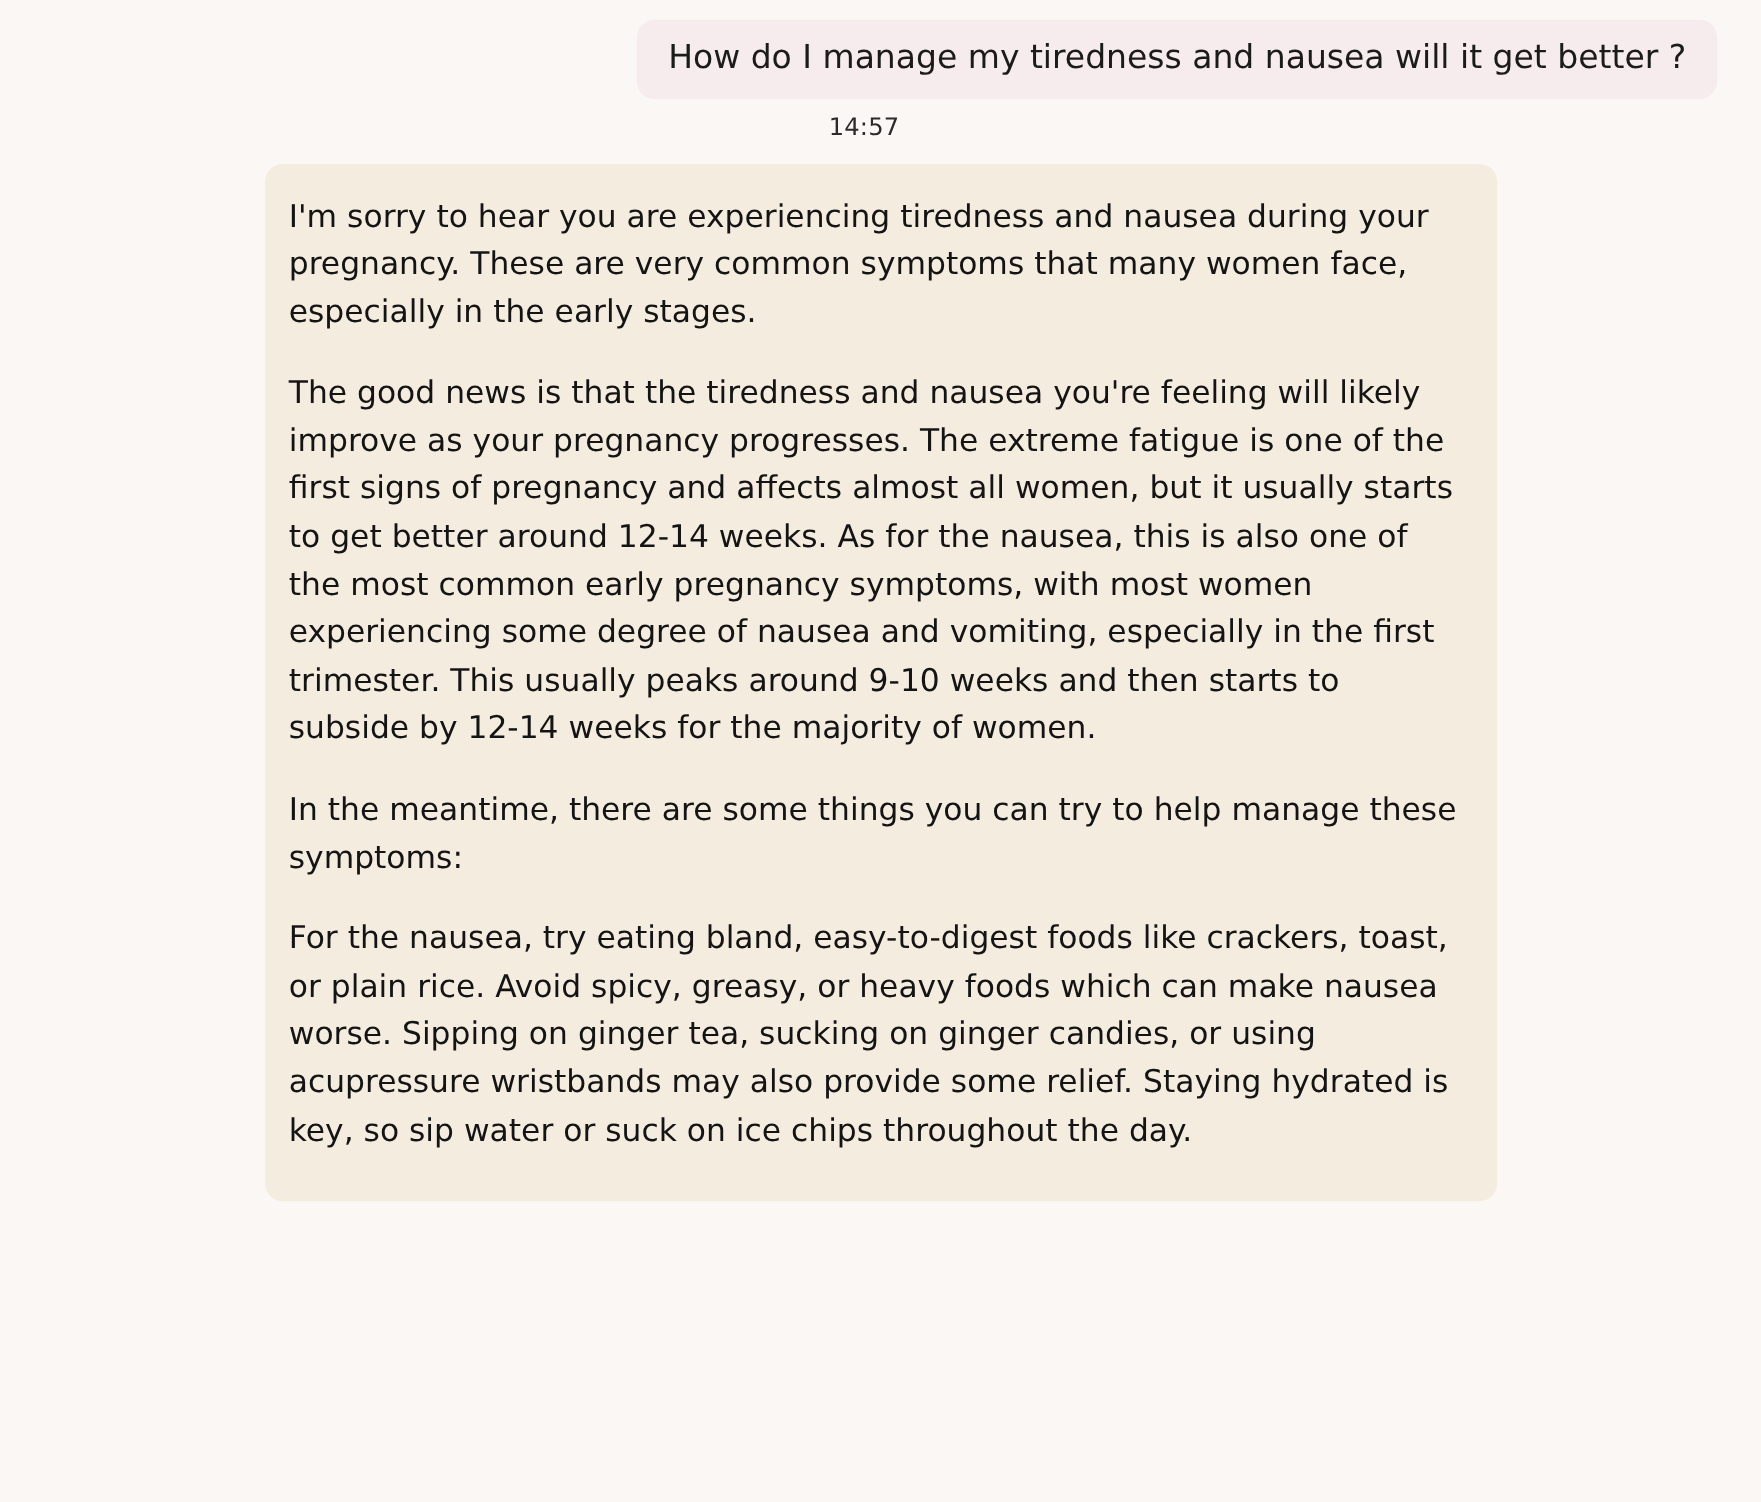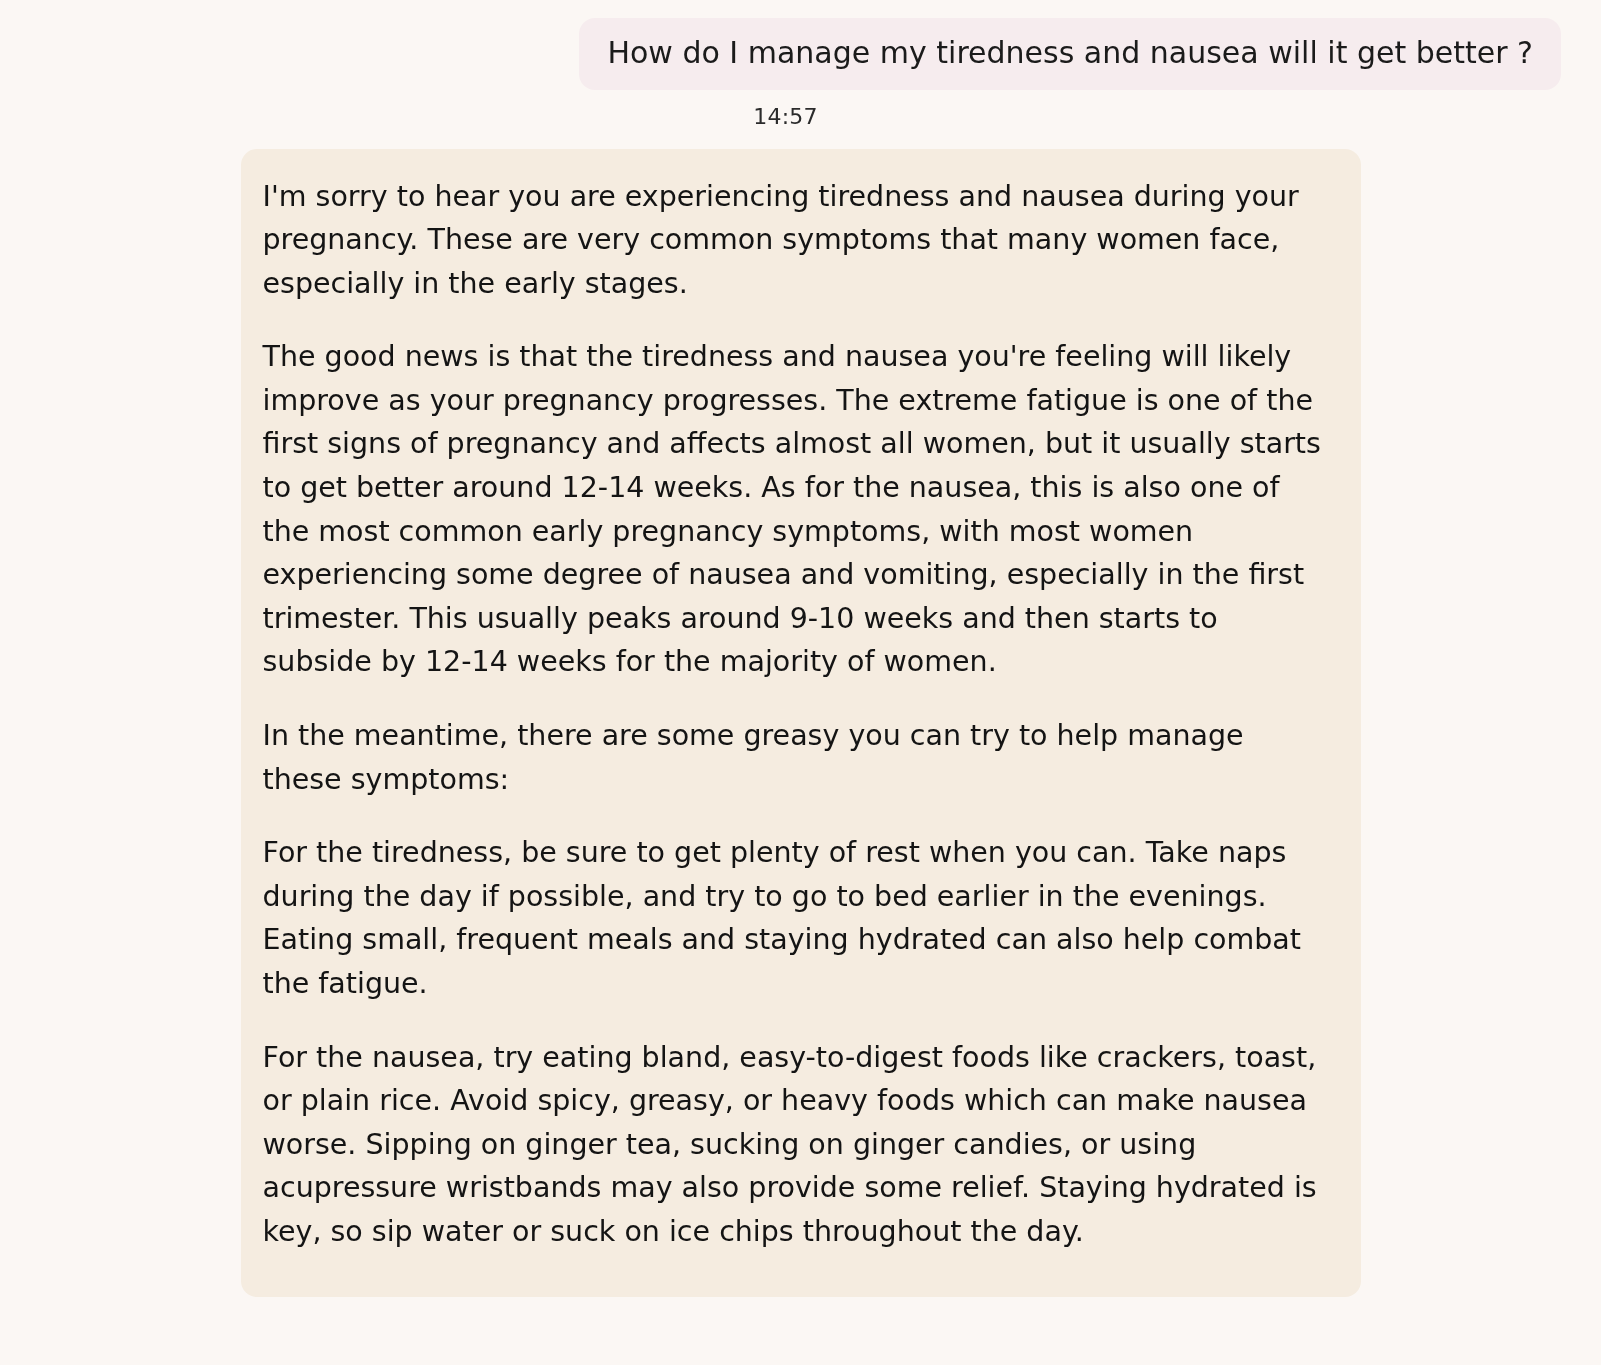--- a/index.html
+++ b/index.html
@@ -72,19 +72,18 @@
   <div class="row-user">
     <div class="bubble-user">How do I manage my tiredness and nausea will it get better ?</div>
   </div>
 
   <div class="timestamp">14:57</div>
 
   <div class="row-assistant">
     <div class="bubble-assistant">
       <p>I'm sorry to hear you are experiencing tiredness and nausea during your pregnancy. These are very common symptoms that many women face, especially in the early stages.</p>
       <p>The good news is that the tiredness and nausea you're feeling will likely improve as your pregnancy progresses. The extreme fatigue is one of the first signs of pregnancy and affects almost all women, but it usually starts to get better around 12-14 weeks. As for the nausea, this is also one of the most common early pregnancy symptoms, with most women experiencing some degree of nausea and vomiting, especially in the first trimester. This usually peaks around 9-10 weeks and then starts to subside by 12-14 weeks for the majority of women.</p>
-      <p>In the meantime, there are some greasy you can try to help manage these symptoms:</p>
-      <p>For the tiredness, be sure to get plenty of rest when you can. Take naps during the day if possible, and try to go to bed earlier in the evenings. Eating small, frequent meals and staying hydrated can also help combat the fatigue.</p>
+      <p>In the meantime, there are some things you can try to help manage these symptoms:</p>
       <p>For the nausea, try eating bland, easy-to-digest foods like crackers, toast, or plain rice. Avoid spicy, greasy, or heavy foods which can make nausea worse. Sipping on ginger tea, sucking on ginger candies, or using acupressure wristbands may also provide some relief. Staying hydrated is key, so sip water or suck on ice chips throughout the day.</p>
     </div>
   </div>
 
 </div>
 
 </body></html>

